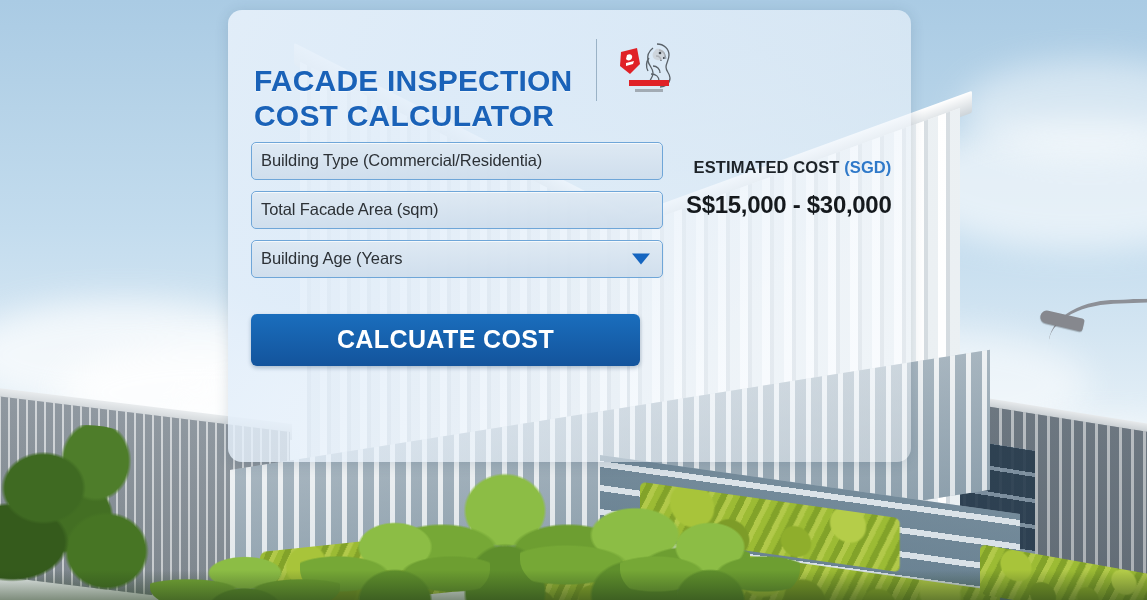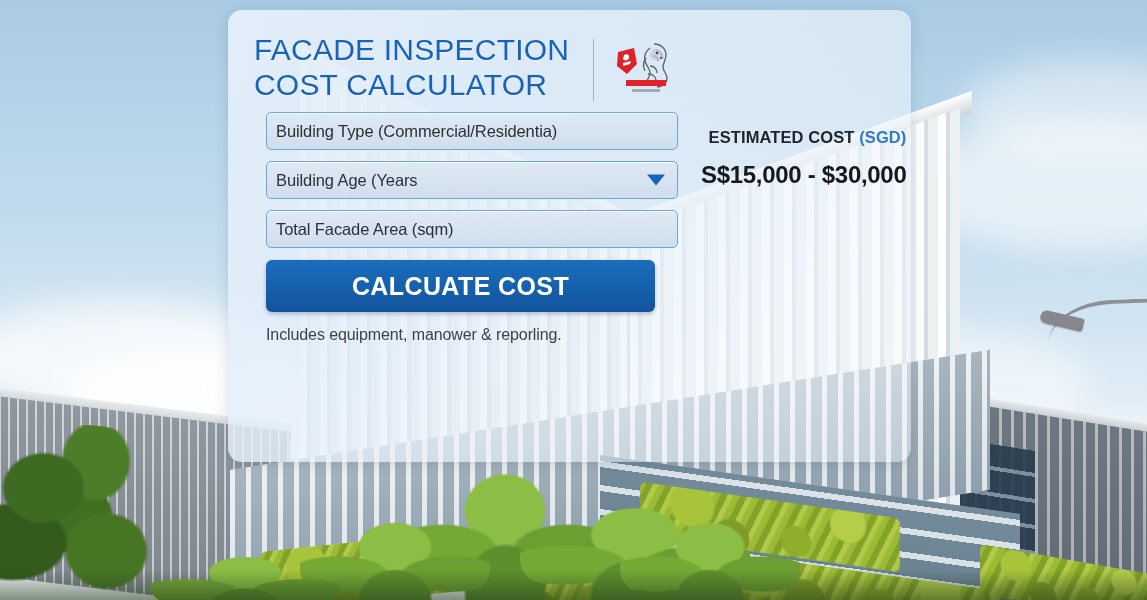--- a/index.html
+++ b/index.html
@@ -270,25 +270,26 @@
 
   
   .card-head {
     display: flex;
     align-items: flex-start;
     padding: 22px 0 0 26px;
   }
   .title {
     color: #1a62b8;
     font-size: 30px;
-    font-weight: normal;
+    font-weight: bold;
     line-height: 1.18;
     letter-spacing: .2px;
     text-shadow: 0 1px 1px rgba(255,255,255,.6);
     white-space: pre-line;
+    margin-top: 31px;
   }
   .logo-wrap {
     display: flex;
     align-items: center;
     margin-left: 24px;
     margin-top: 4px;
   }
   .logo-divider {
     width: 1px;
     height: 62px;
@@ -301,21 +302,21 @@
     position: relative;
   }
 
   
   .body-row {
     display: flex;
     padding: 8px 0 0 0;
   }
   .form-col {
     width: 412px;
-    padding-left: 38px;
+    padding-left: 23px;
   }
   .field {
     position: relative;
     height: 38px;
     margin-bottom: 11px;
     border: 1px solid #6fa6d8;
     border-radius: 5px;
     background: linear-gradient(to bottom, rgba(222,233,243,.95), rgba(206,221,236,.92));
     box-shadow: inset 0 1px 0 rgba(255,255,255,.7);
     display: flex;
@@ -333,21 +334,21 @@
     position: absolute;
     right: 12px;
     top: 50%;
     transform: translateY(-50%);
     width: 0; height: 0;
     border-left: 9px solid transparent;
     border-right: 9px solid transparent;
     border-top: 11px solid #1565c0;
   }
   .calc-btn {
-    margin-top: 1px;
+    margin-top: 25px;
     width: 389px;
     height: 52px;
     border: none;
     border-radius: 6px;
     background: linear-gradient(to bottom, #1a6ebd, #13549c);
     color: #ffffff;
     font-family: "Liberation Sans", sans-serif;
     font-size: 25px;
     font-weight: bold;
     letter-spacing: .4px;
@@ -472,32 +473,31 @@
 
     <div class="body-row">
 
       <div class="form-col">
 
         <div class="field">
           <span class="field-label">Building Type (Commercial/Residentia)</span>
         </div>
 
         <div class="field">
+          <span class="field-label">Total Facade Area (sqm)</span>
+        </div>
+
+        <div class="field">
           <span class="field-label">Building Age (Years</span>
           <span class="caret"></span>
         </div>
 
-        <div class="field">
-          <span class="field-label">Total Facade Area (sqm)</span>
-        </div>
-
 
         <button class="calc-btn">CALCUATE COST</button>
 
-        <div class="note">Includes equipment, manower  &amp; reporling.</div>
       </div>
 
       <div class="result-col">
         <div class="result-title">
           <span>ESTIMATED COST</span>
           <span class="sgd">(SGD)</span>
         </div>
         <div class="result-value">S$15,000 - $30,000</div>
       </div>
 

